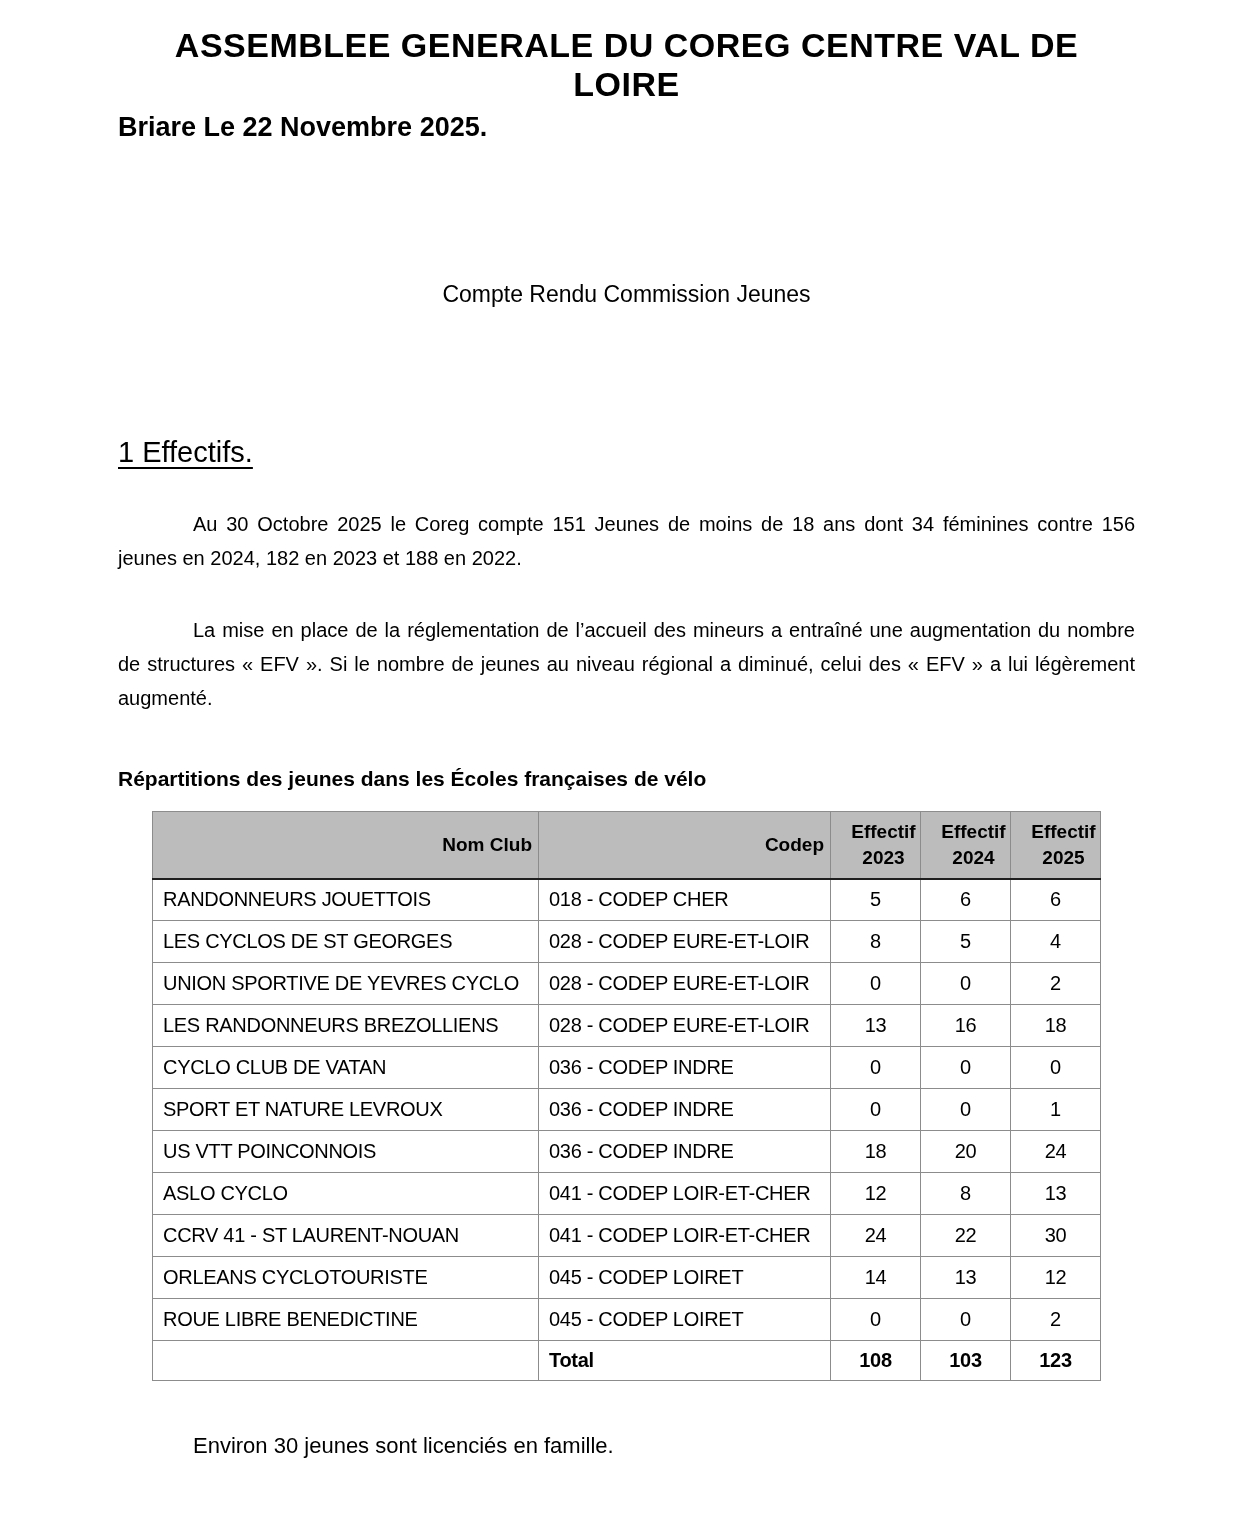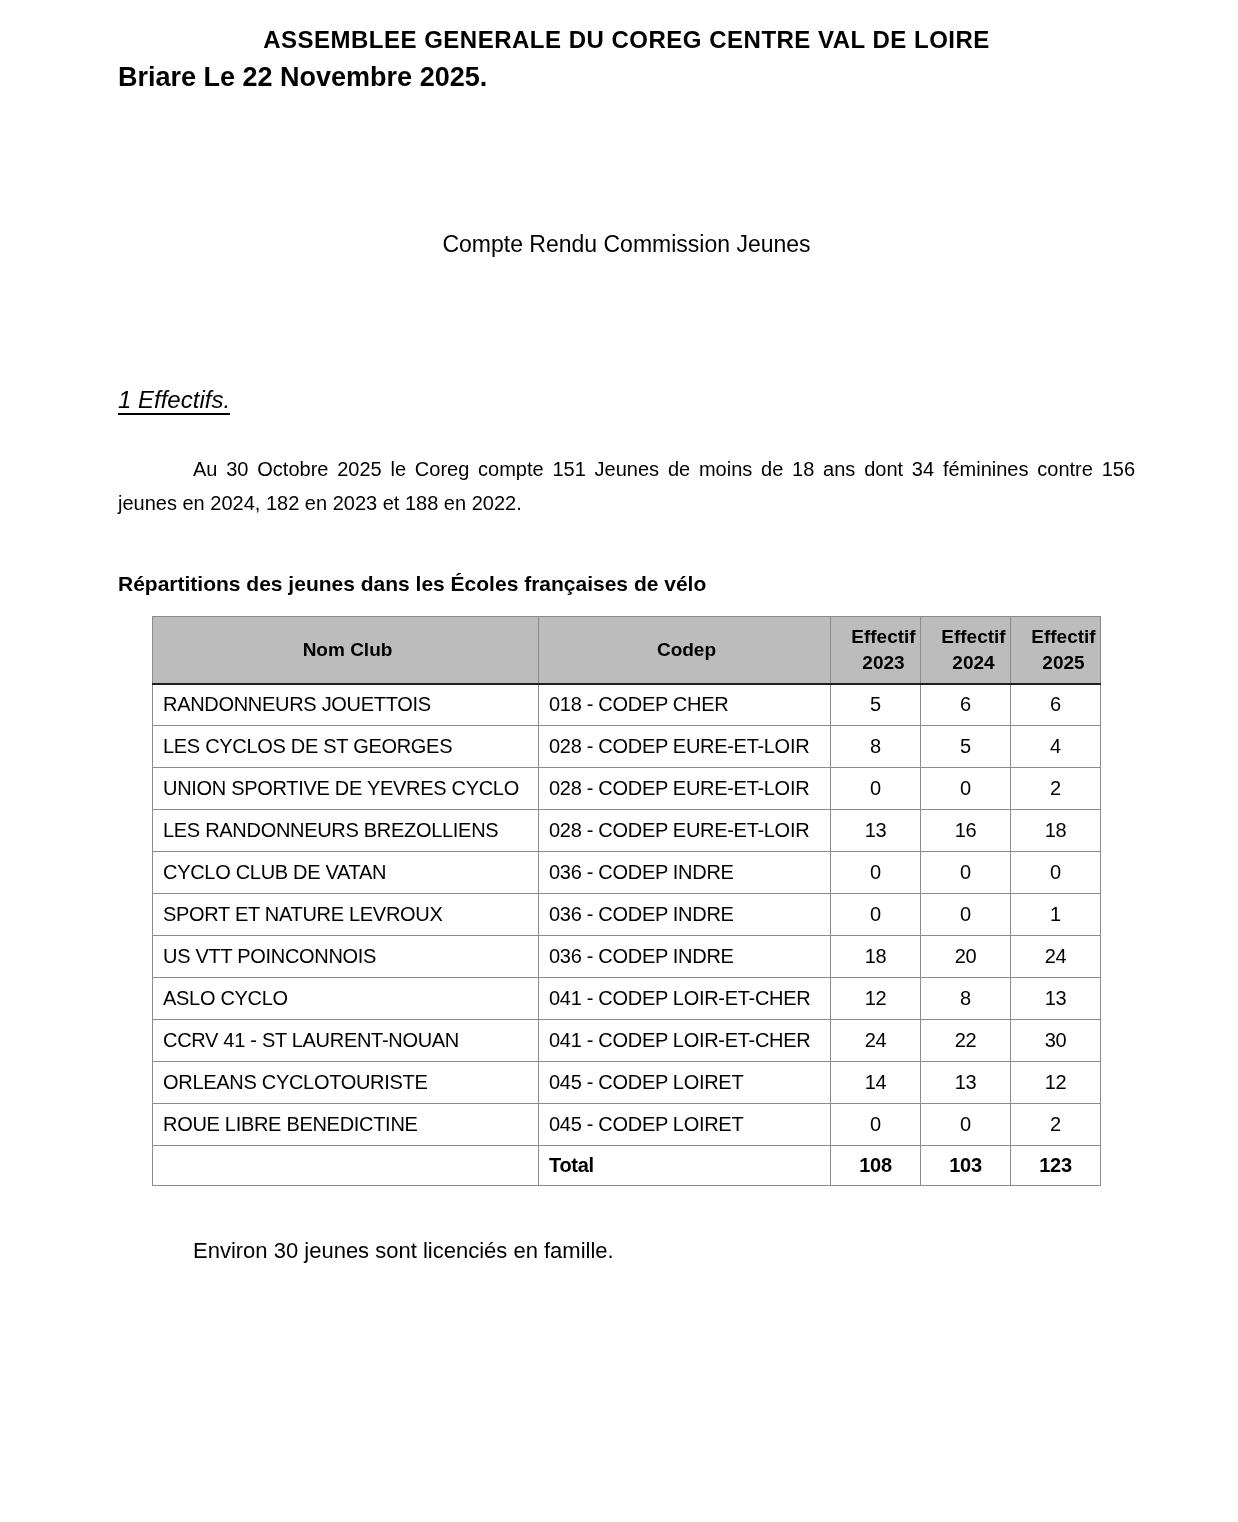--- a/index.html
+++ b/index.html
@@ -17,42 +17,41 @@
     overflow: hidden;
     box-sizing: border-box;
     padding-top: 26px;
   }
   .content {
     margin-left: 118px;
     margin-right: 103px;
   }
   .doc-title {
     text-align: center;
-    font-size: 24px;
+    font-size: 34px;
     font-weight: 600;
     letter-spacing: 0.5px;
     margin: 0 0 8px 0;
   }
   .doc-date {
     font-size: 27px;
     font-weight: 600;
     margin: 0;
   }
   .doc-subtitle {
     text-align: center;
     font-size: 23px;
     margin: 138px 0 0 0;
   }
   .section-heading {
-    font-size: 24px;
+    font-size: 29px;
     font-weight: normal;
     text-decoration: underline;
     text-underline-offset: 5px;
     margin: 128px 0 0 0;
-    font-style: italic;
   }
   .para {
     font-size: 20px;
     line-height: 34px;
     text-align: justify;
     text-indent: 75px;
     margin: 38px 0 0 0;
   }
   .table-title {
     text-align: left;
@@ -76,21 +75,21 @@
     letter-spacing: -0.3px;
     overflow: hidden;
     white-space: nowrap;
   }
   table.efv thead th {
     background: #bcbcbc;
     height: 67px;
     font-size: 19px;
     font-weight: bold;
     letter-spacing: 0;
-    text-align: center;
+    text-align: right;
     padding: 4px 6px 4px 10px;
     vertical-align: middle;
     border-bottom: 2px solid #1f1f1f;
     line-height: 1.35;
     white-space: normal;
   }
   table.efv thead th.num {
     text-align: center;
     padding-left: 20px;
     padding-right: 4px;
@@ -125,20 +124,21 @@
 
     <h1 class="doc-title">ASSEMBLEE GENERALE DU COREG CENTRE VAL DE LOIRE</h1>
     <h2 class="doc-date">Briare Le 22 Novembre 2025.</h2>
 
     <p class="doc-subtitle">Compte Rendu Commission Jeunes</p>
 
     <h3 class="section-heading">1 Effectifs.</h3>
 
     <p class="para">Au 30 Octobre 2025 le Coreg compte 151 Jeunes de moins de 18 ans dont 34 féminines contre 156 jeunes en 2024, 182 en 2023 et 188 en 2022.</p>
 
+    <p class="para">La mise en place de la réglementation de l’accueil des mineurs a entraîné une augmentation du nombre de structures « EFV ». Si le nombre de jeunes au niveau régional a diminué, celui des « EFV » a lui légèrement augmenté.</p>
 
     <div class="table-title">Répartitions des jeunes dans les Écoles françaises de vélo</div>
 
     <table class="efv">
       <colgroup>
         <col class="c-club">
           <col class="c-codep">
           <col class="c-num">
           <col class="c-num">
           <col class="c-num">

